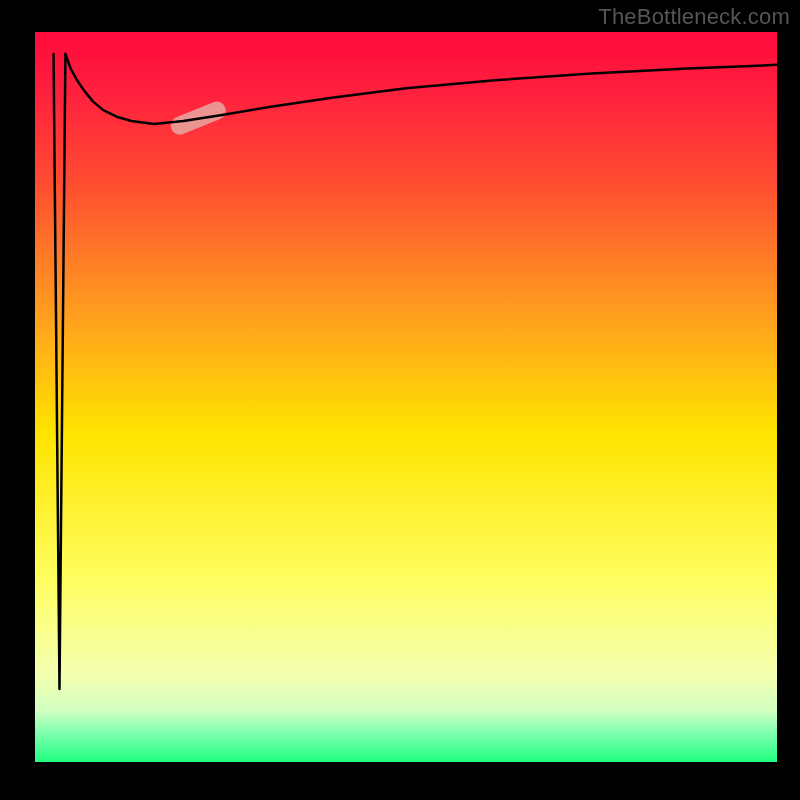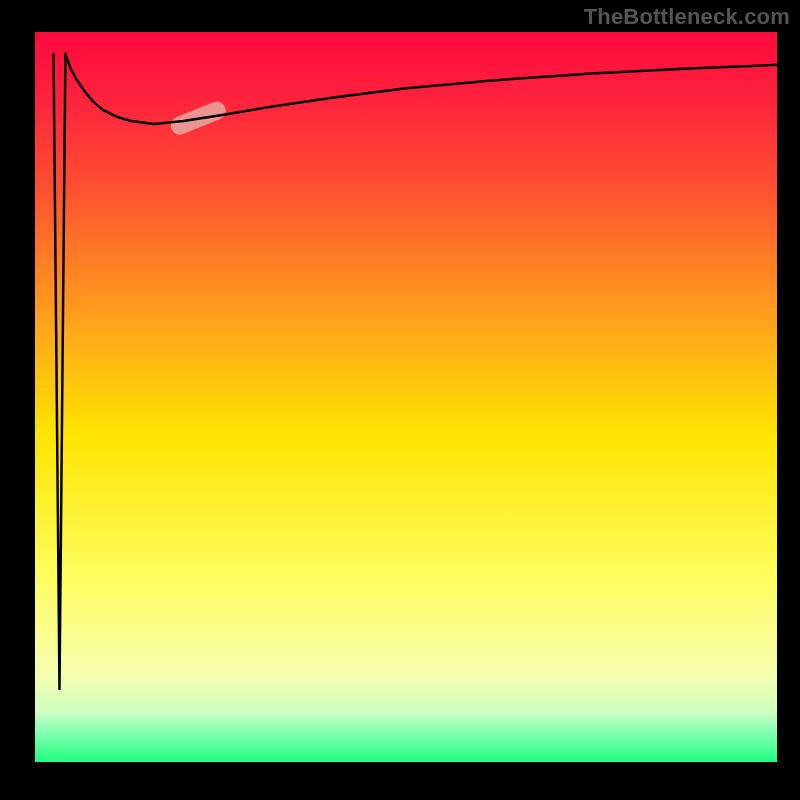--- a/index.html
+++ b/index.html
@@ -15,21 +15,21 @@
     position: relative;
     width: 800px;
     height: 800px;
   }
   .watermark {
     position: absolute;
     top: 4px;
     right: 10px;
     color: #555555;
     font-size: 22px;
-    font-weight: 700;
+    font-weight: 400;
     z-index: 5;
     letter-spacing: 0.2px;
   }
   svg.chart {
     position: absolute;
     top: 0;
     left: 0;
     width: 800px;
     height: 800px;
   }

